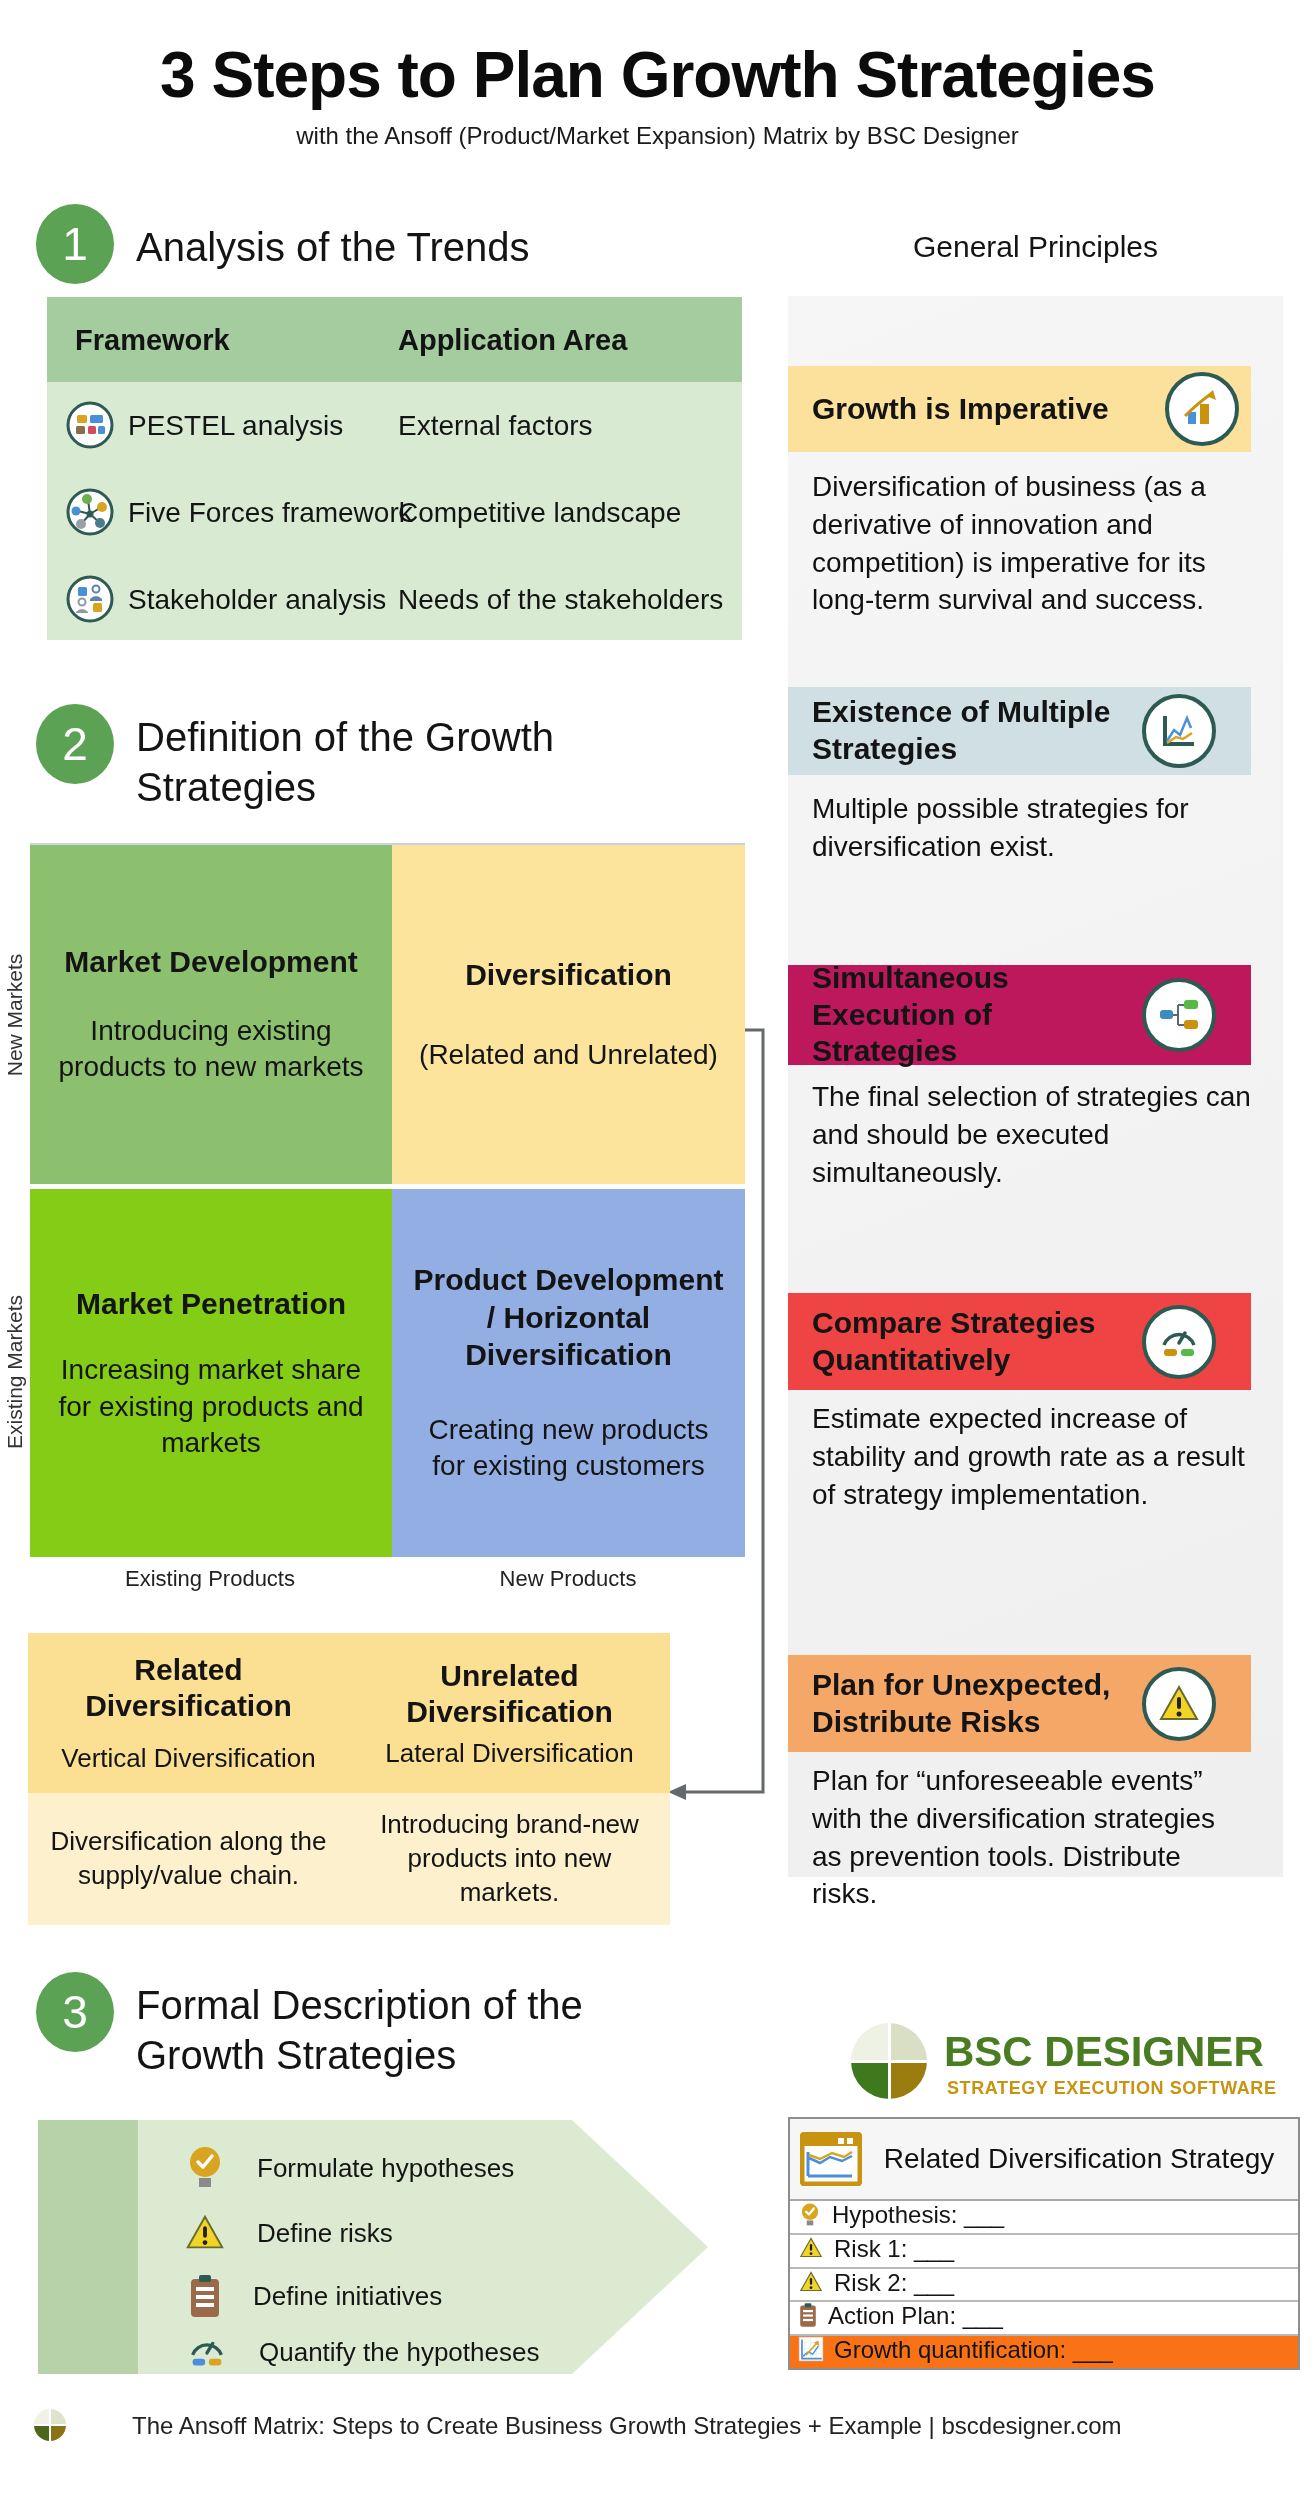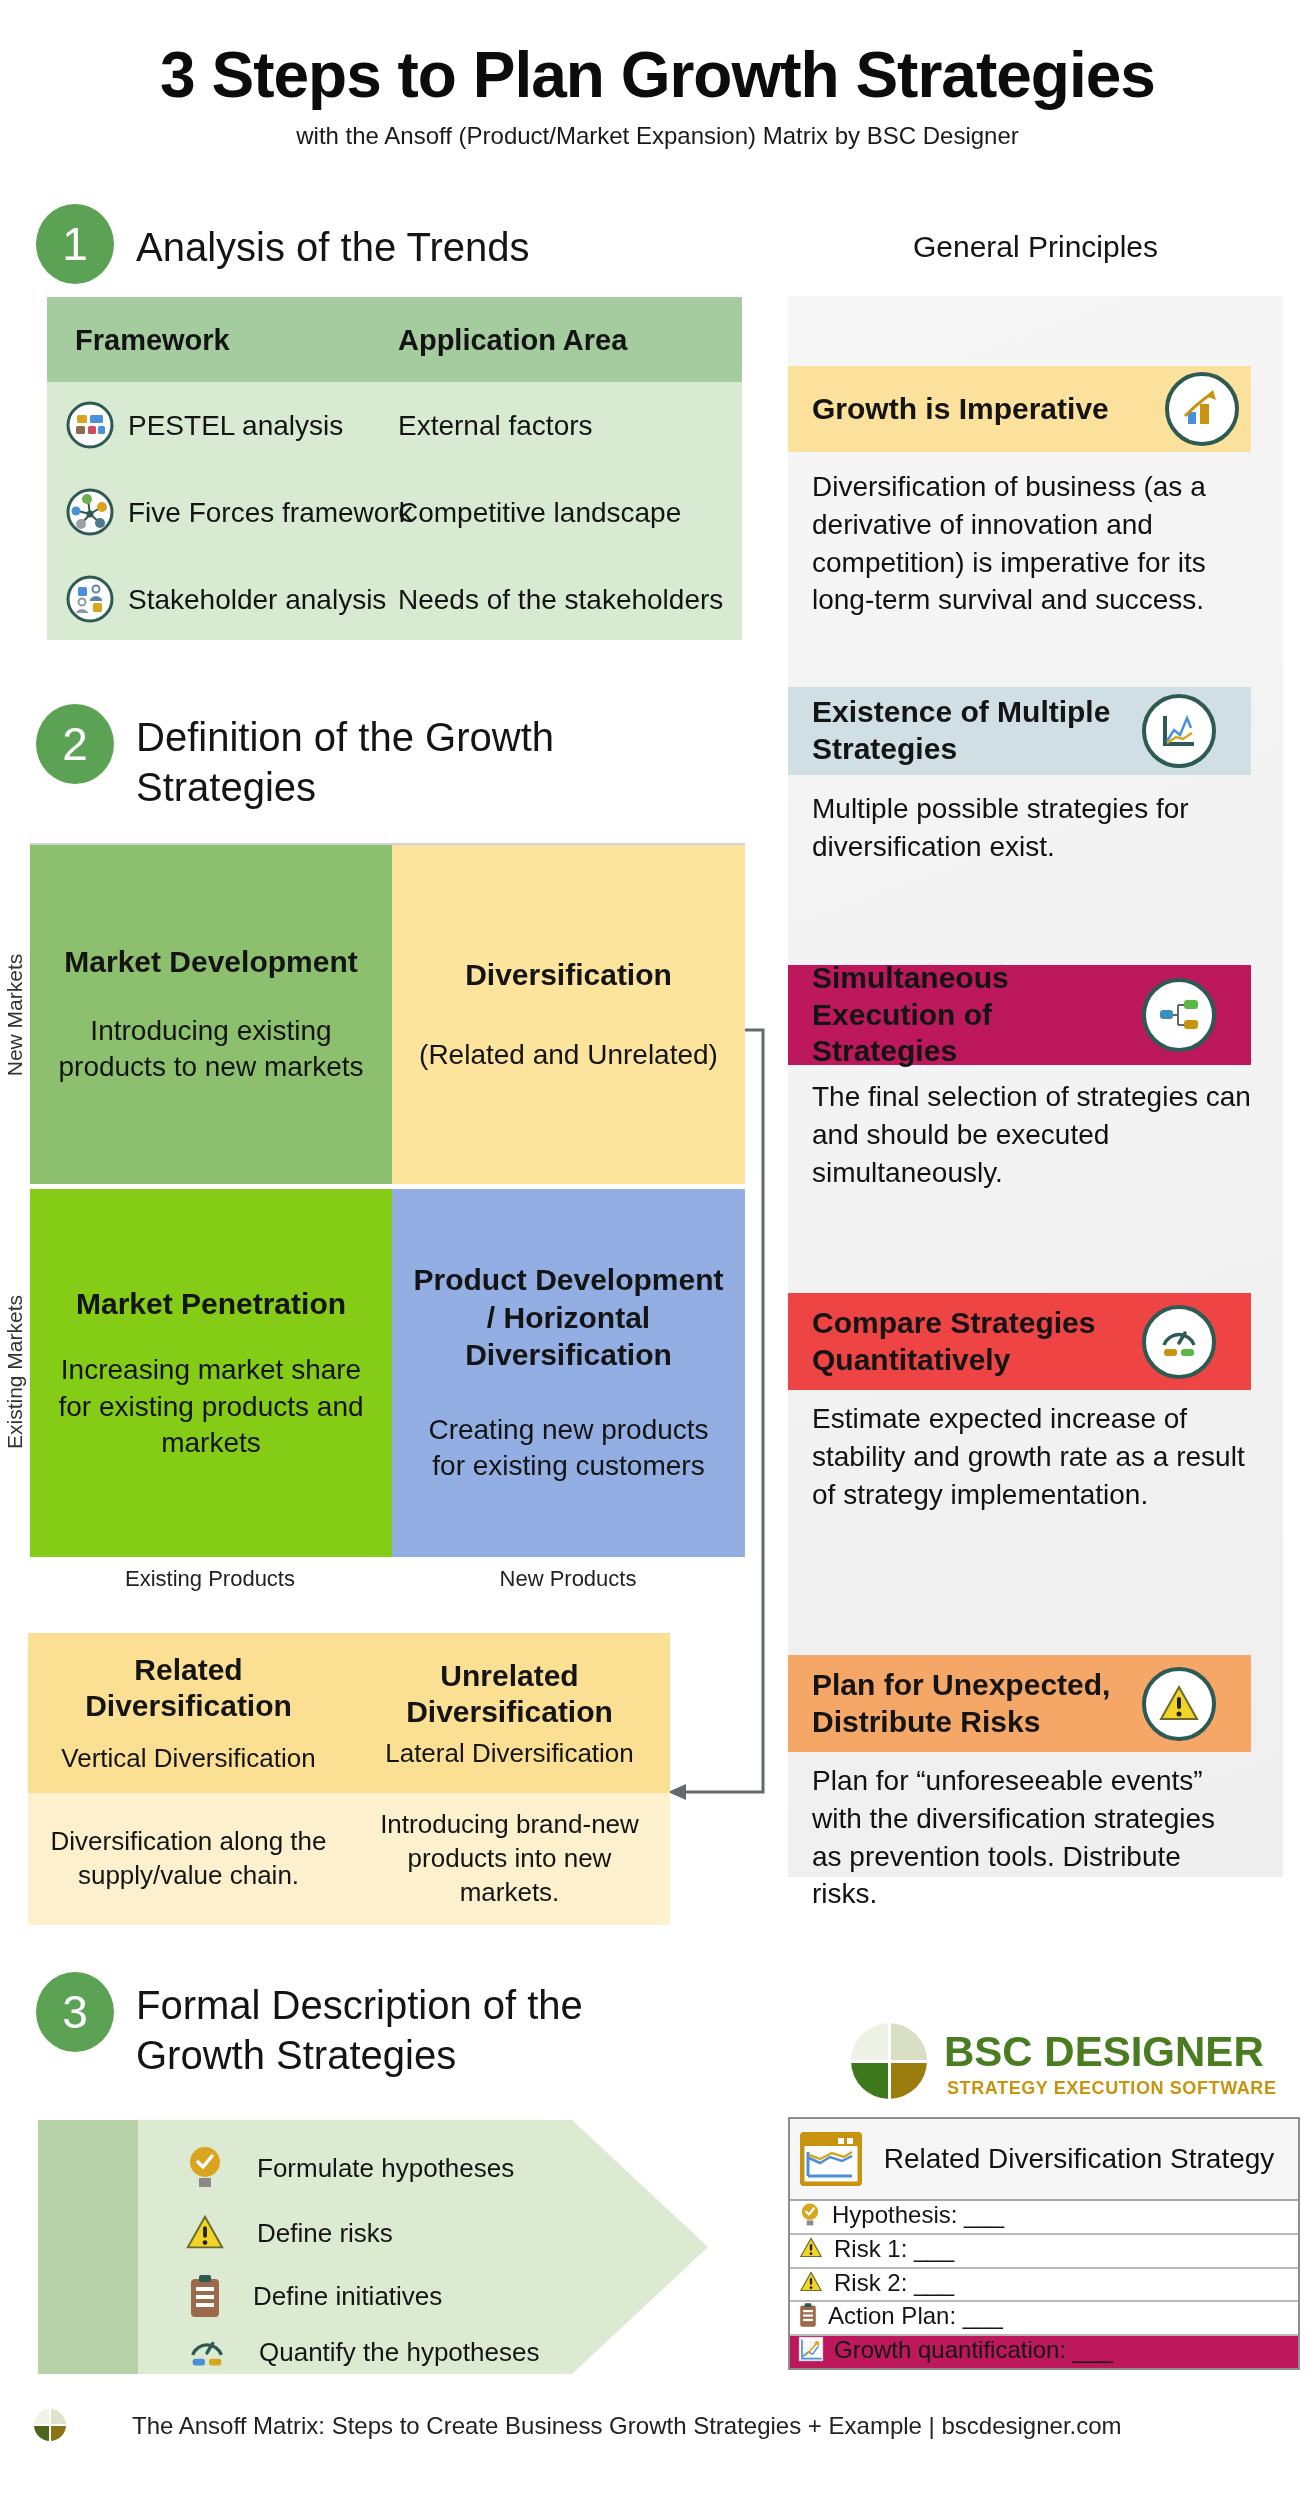--- a/index.html
+++ b/index.html
@@ -33,21 +33,21 @@
   .chk-item{display:flex;align-items:center;gap:30px;}
   .chk-label{font-size:26px;color:#151515;}
   .brand-title{font-size:42px;font-weight:700;color:#4a7d22;letter-spacing:0;}
   .brand-sub{font-size:18px;font-weight:700;color:#c8930f;letter-spacing:0.6px;}
   .xcard{box-sizing:border-box;border:2px solid #8e8e8e;background:#fff;display:flex;flex-direction:column;}
   .xcard-head{height:80px;background:#f6f6f6;border-bottom:2px solid #a8a8a8;
     display:flex;align-items:center;padding:0 10px;gap:8px;}
   .xcard-title{flex:1;text-align:center;font-size:28px;color:#111;}
   .xrow{flex:1;display:flex;align-items:flex-start;gap:10px;padding:0 8px;border-bottom:2px solid #b9b9b9;
     font-size:24px;}
-  .xrow:last-child{border-bottom:none;background:#be185d;}
+  .xrow:last-child{border-bottom:none;background:#f97316;}
   .footer-text{font-size:24px;color:#222;margin-left:48px;}
   svg{display:block;}
 </style>
 </head>
 <body>
 
 <div id="page">
 
   <div class="abs title" style="left:0;top:38px;width:1315px;">3 Steps to Plan Growth Strategies</div>
   <div class="abs subtitle" style="left:0;top:122px;width:1315px;">with the Ansoff (Product/Market Expansion) Matrix by BSC Designer</div>

